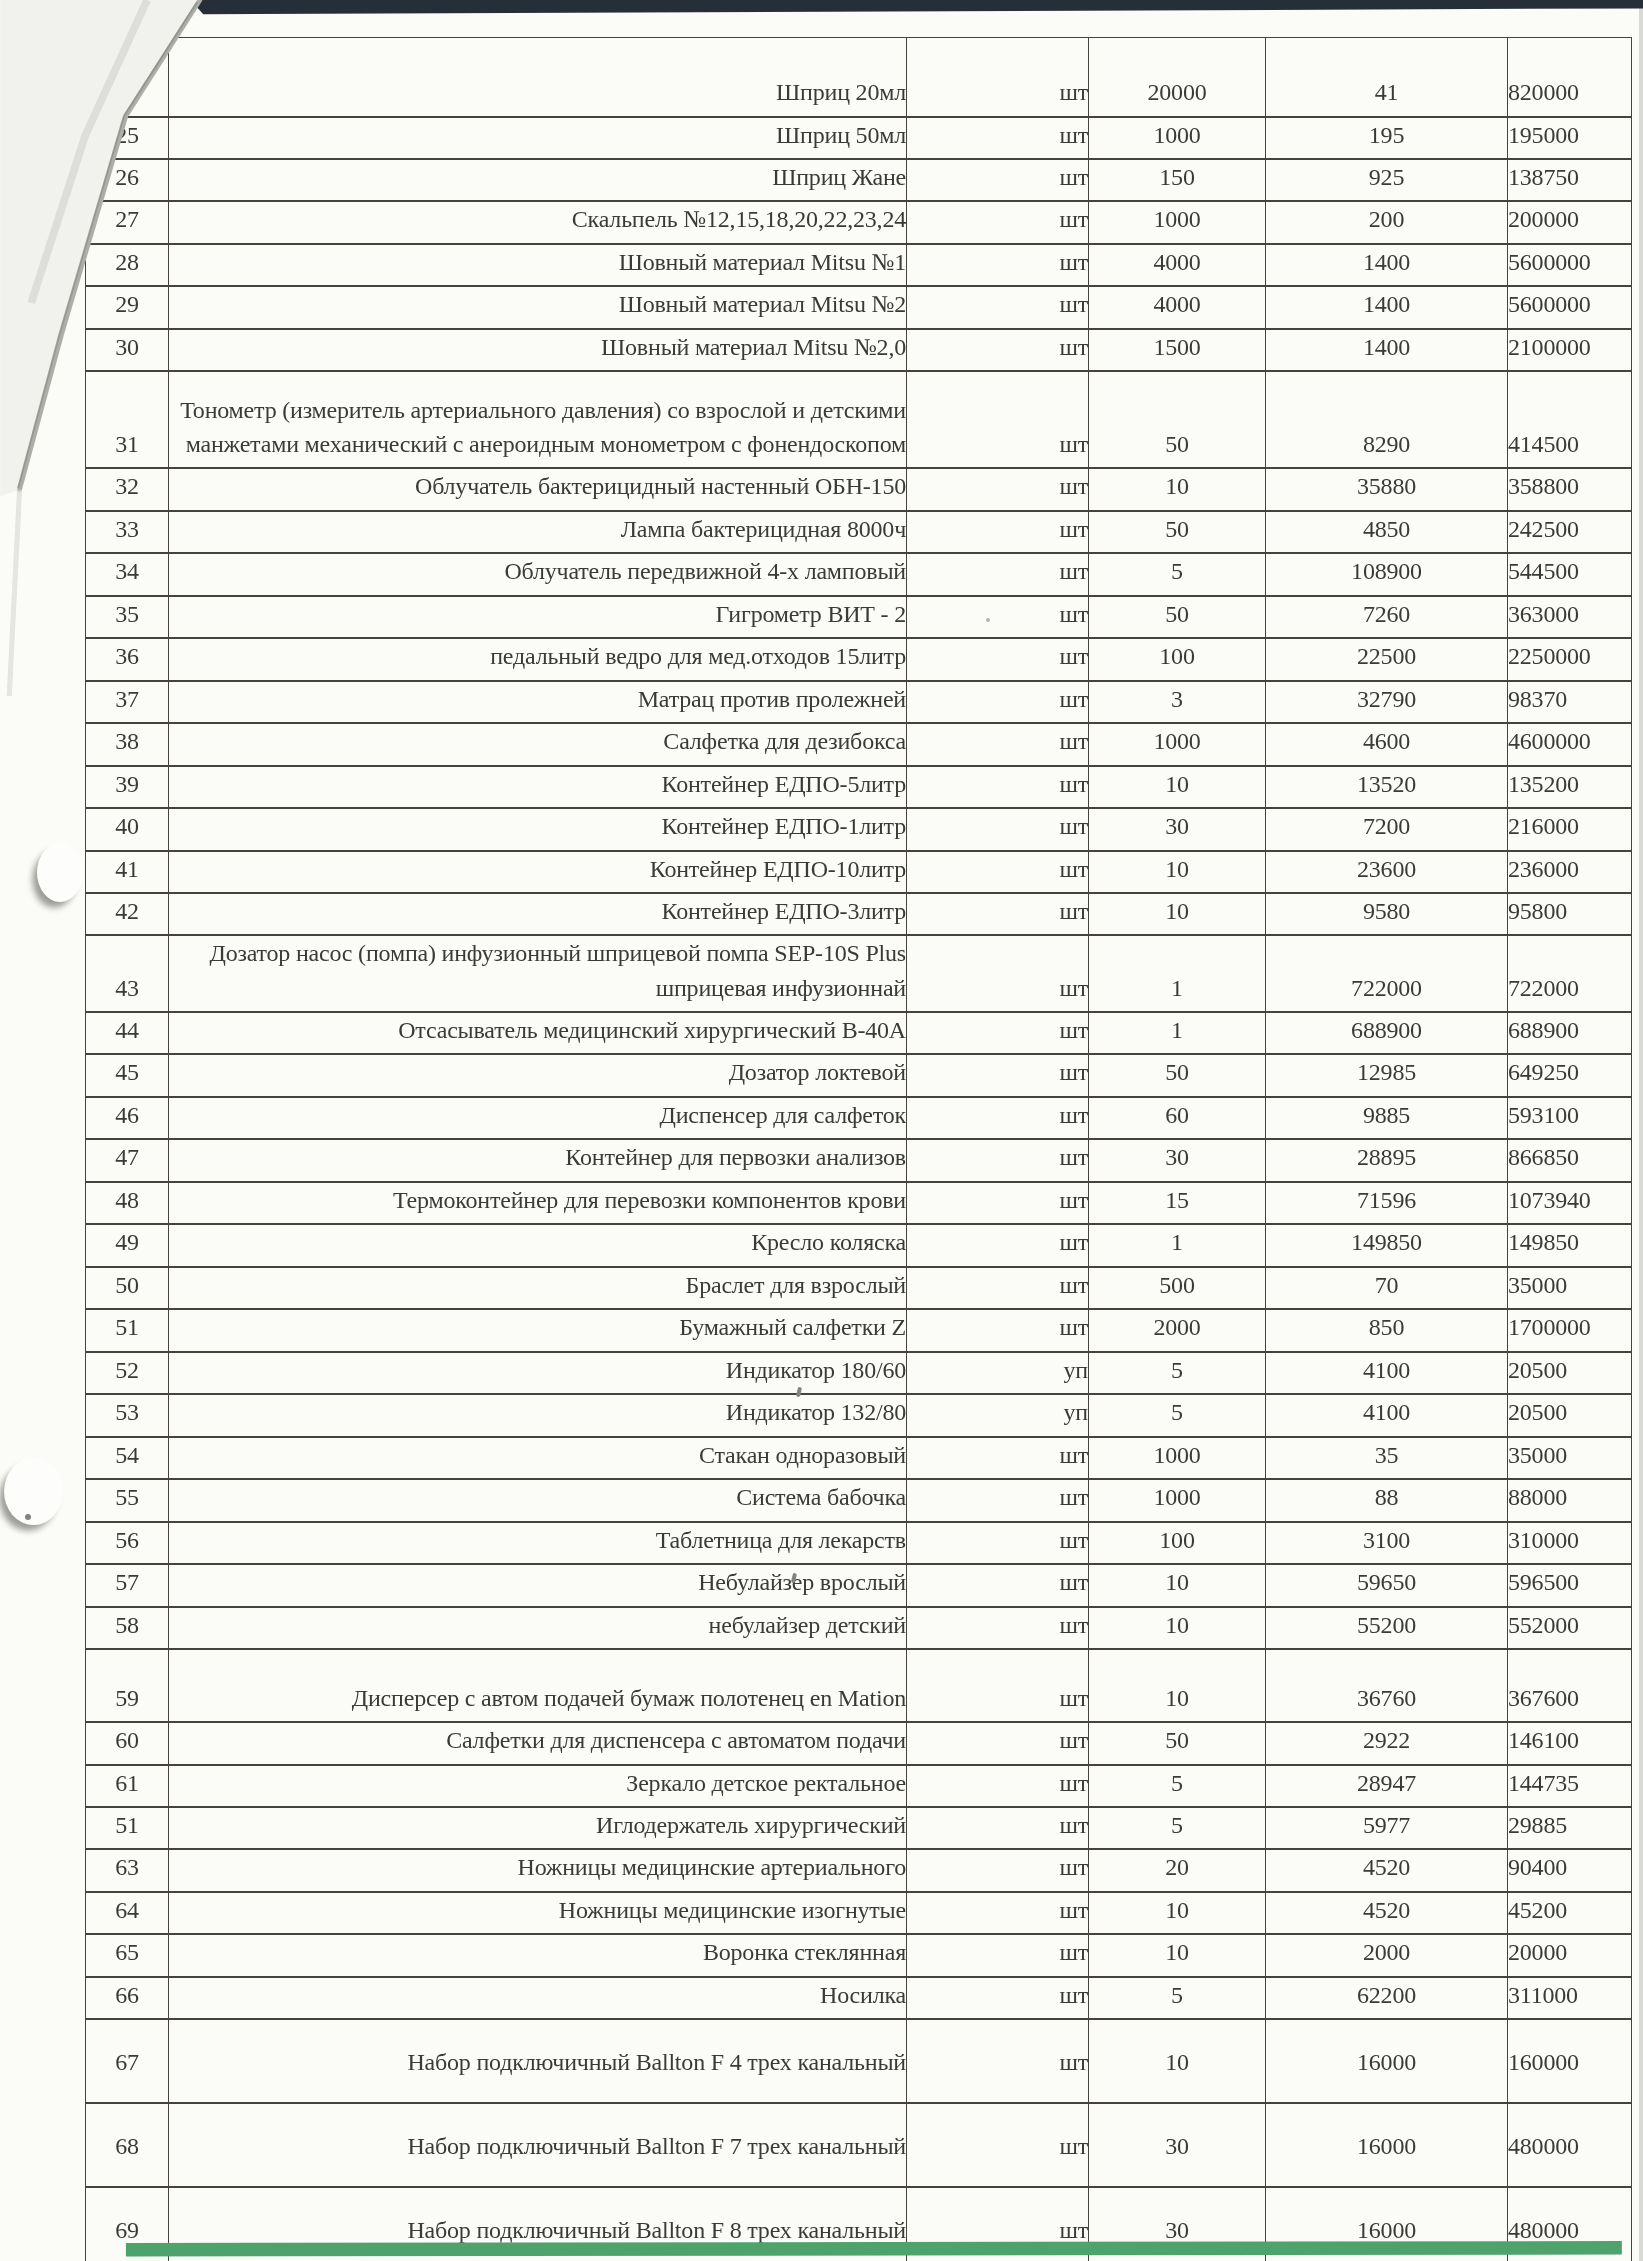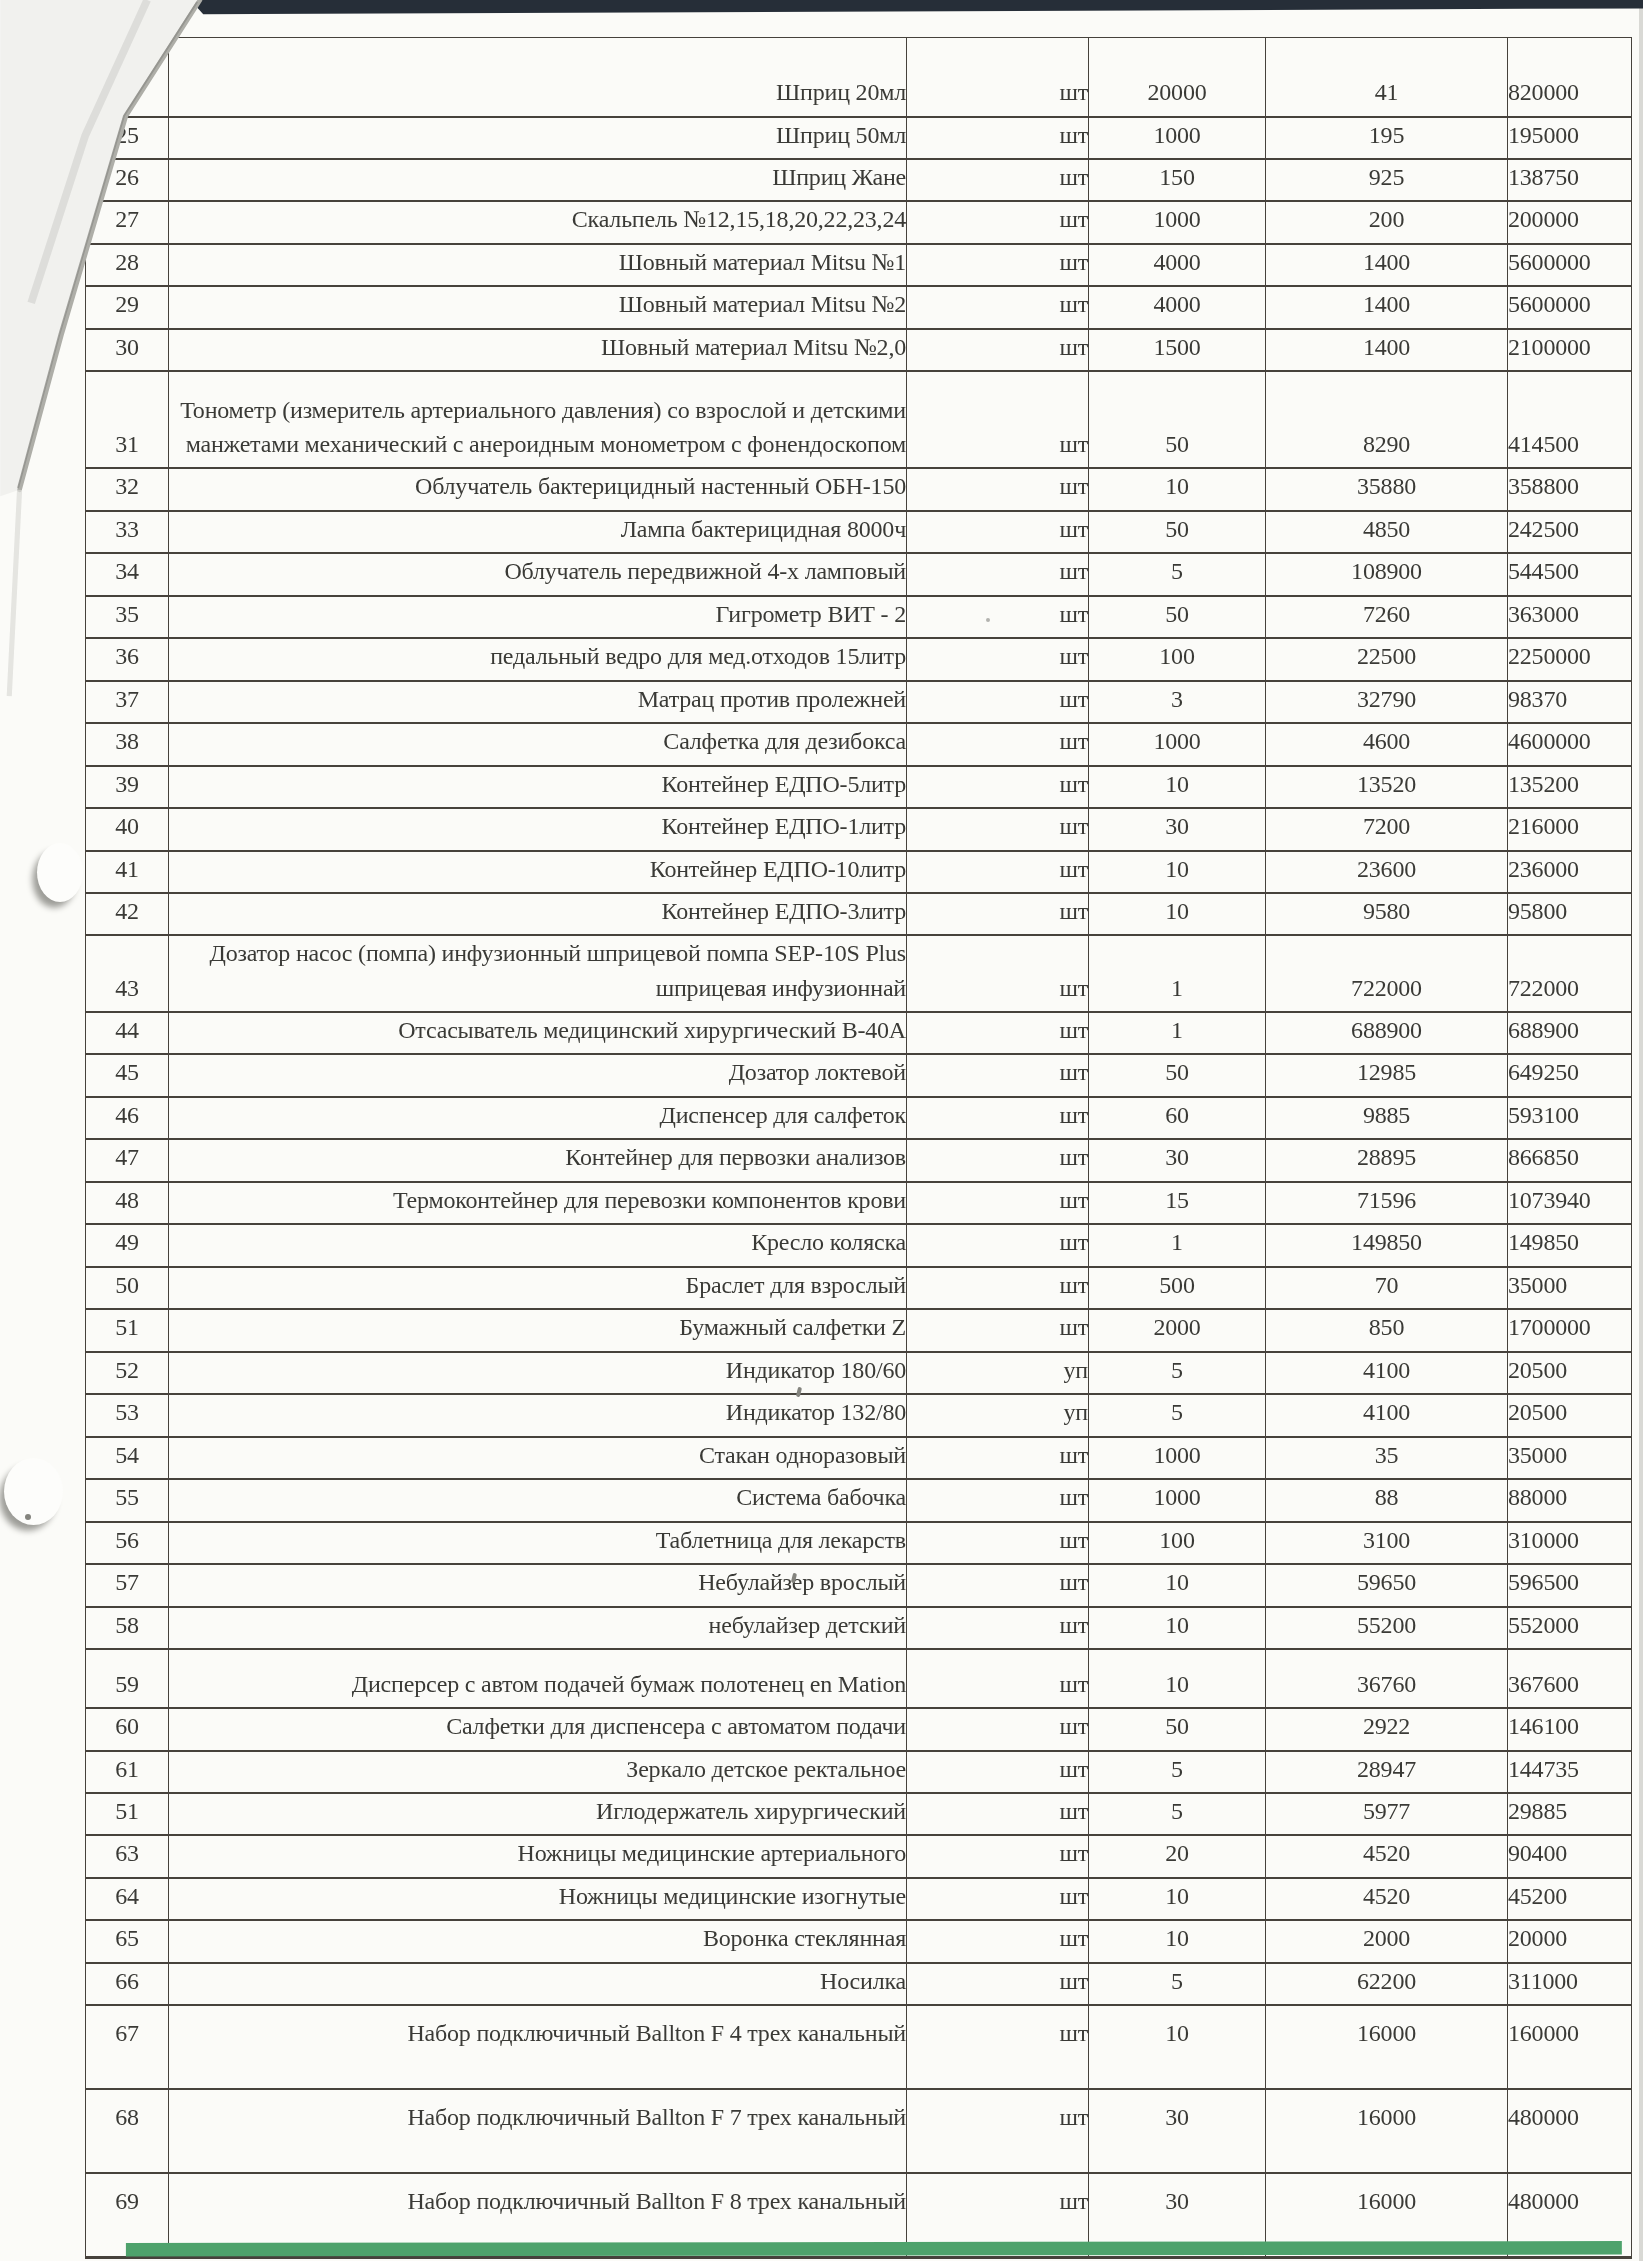--- a/index.html
+++ b/index.html
@@ -25,23 +25,23 @@
     vertical-align:bottom;
     padding:0 0 6.4px 0;
     font-size:24px;
     line-height:1.42;
     letter-spacing:-0.2px;
     overflow:hidden;
   }
   table.items tr{height:41px;}
   table.items tr.first{height:79px;}
   table.items tr.xl3{height:97px;}
-  table.items tr.xl2{height:59px;}
+  table.items tr.xl2{height:73px;}
   table.items tr.big{height:84px;}
-  table.items tr.big td{padding-bottom:38px;}
+  table.items tr.big td{padding-bottom:23px;}
   table.items tr:last-child td{border-bottom-width:3.9px;}
   td.c-no{text-align:center;padding-left:36px;}
   td.c-name{text-align:right;padding-left:14px;padding-right:19.3px;}
   td.c-unit{text-align:right;padding-left:9px;font-size:21px;}
   td.c-qty{text-align:center;font-size:23px;}
   td.c-price{text-align:center;font-size:23px;}
   td.c-total{text-align:left;padding-right:10.3px;font-size:23px;}
   
   .overlay{position:absolute;left:0;top:0;z-index:6;pointer-events:none;}
   .blob{

